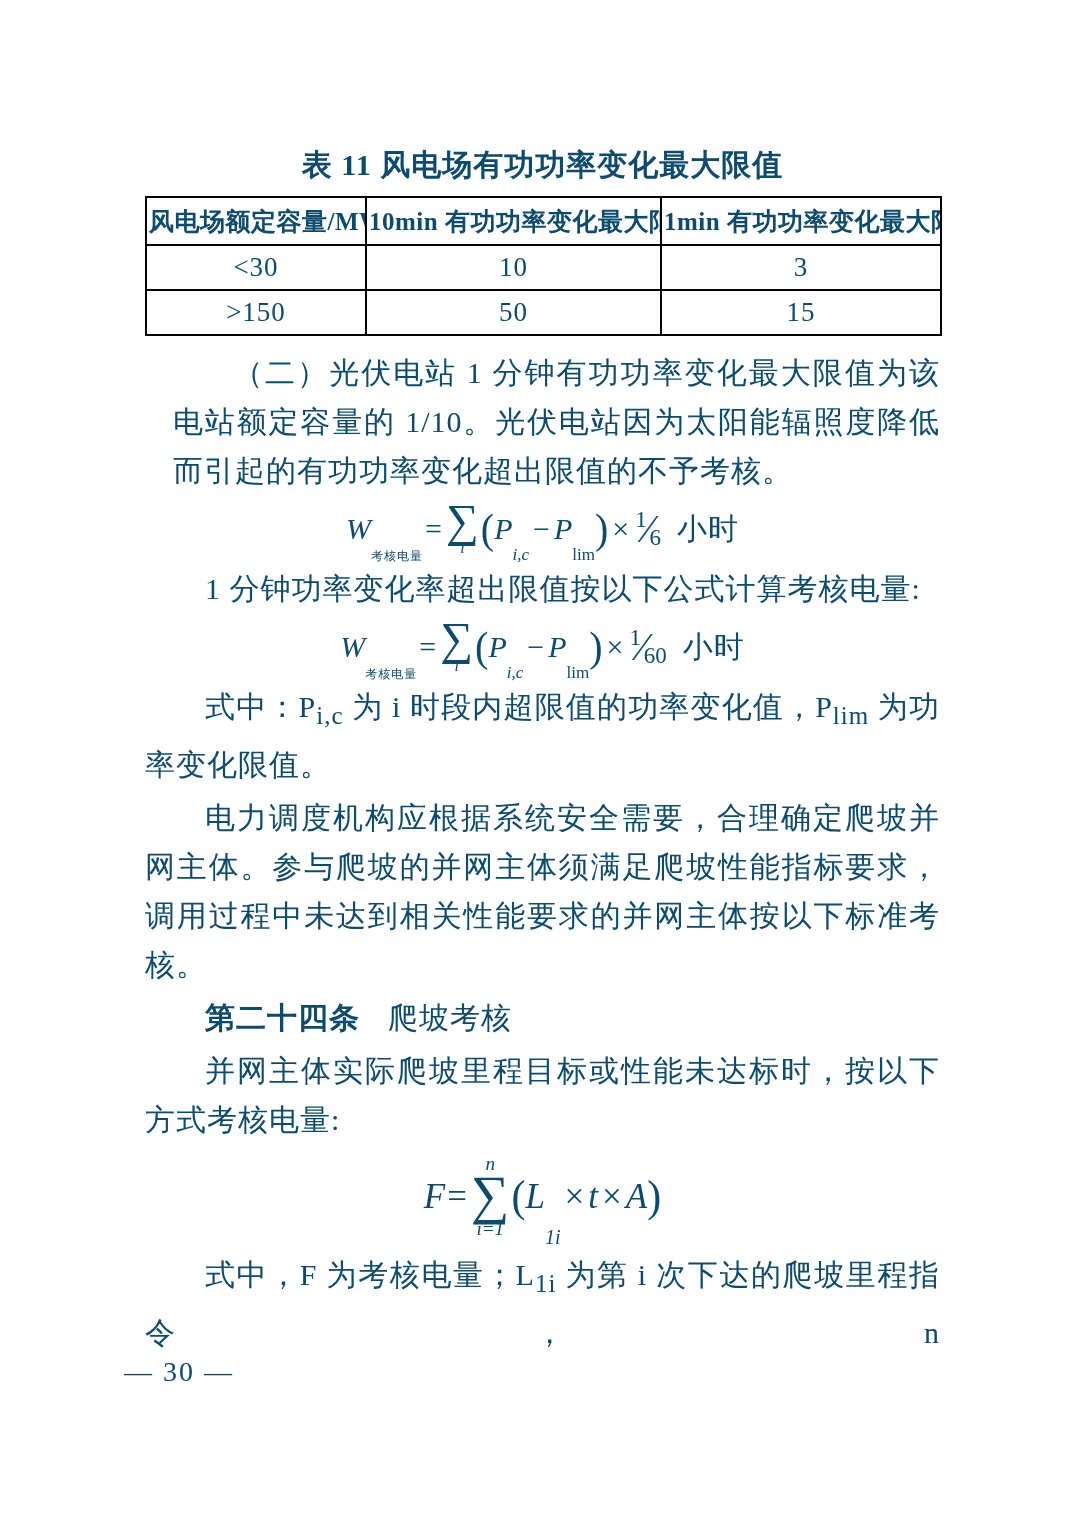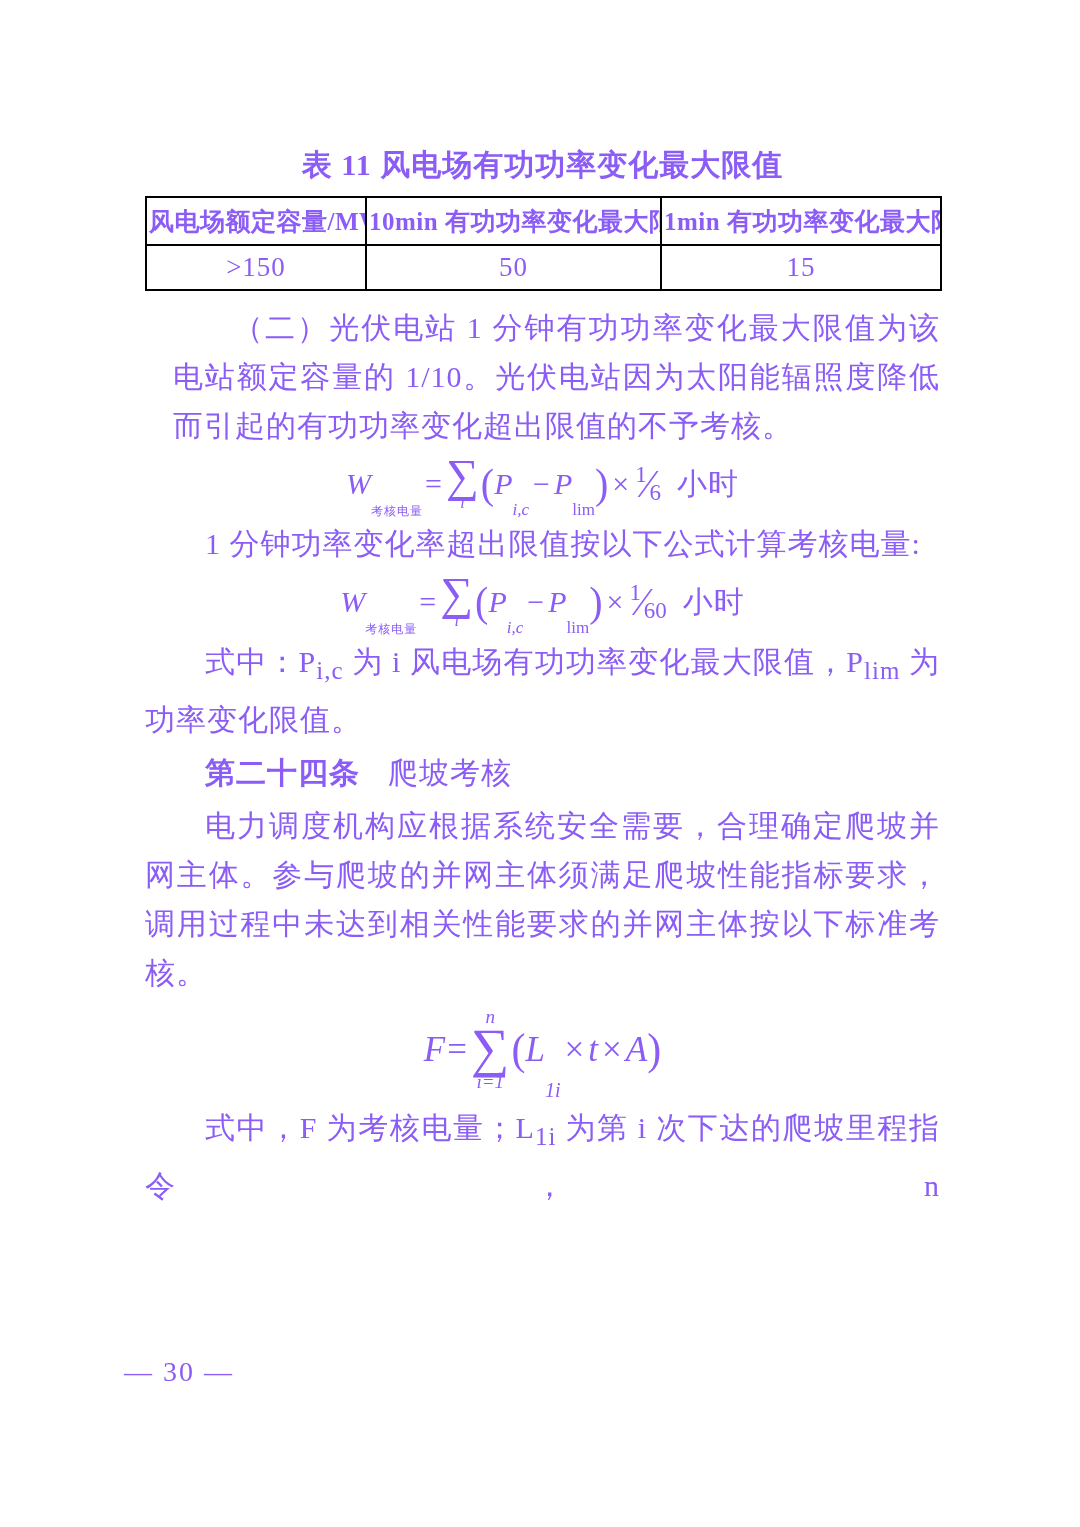--- a/index.html
+++ b/index.html
@@ -1,21 +1,21 @@
 <!DOCTYPE html>
 <html><head>
 <meta charset="utf-8">
 <style>
   html,body { margin:0; padding:0; background:#e8e8e8; }
   .page {
     position:relative;
     width:1080px; height:1527px;
     margin:0 auto;
     background:#ffffff;
-    color:#8b5cf6;
+    color:#0c4a6e;
     font-family:"Liberation Serif","DejaVu Serif",serif;
     overflow:hidden;
   }
   .content {
     position:absolute;
     left:145px; top:146px;
     width:795px;
   }
   .table-title {
     font-size:30px;
@@ -149,20 +149,25 @@
         <col style="width:295px">
         <col style="width:280px">
       </colgroup>
       <tbody>
           <tr>
         <th>风电场额定容量/MW</th>
         <th>10min 有功功率变化最大限值</th>
         <th>1min 有功功率变化最大限值</th>
       </tr>
       <tr>
+        <td>&lt;30</td>
+        <td>10</td>
+        <td>3</td>
+      </tr>
+      <tr>
         <td>&gt;150</td>
         <td>50</td>
         <td>15</td>
       </tr>
     </tbody>
       </table>
 
     <p class="para first">（二）光伏电站 1 分钟有功功率变化最大限值为该电站额定容量的 1/10。光伏电站因为太阳能辐照度降低而引起的有功功率变化超出限值的不予考核。</p>
 
 
@@ -213,27 +218,28 @@
           <span class="mo">×</span>
           <span class="frac">
             <span class="num">1</span>
             <span class="fsl">⁄</span>
             <span class="den">60</span>
           </span>
           <span class="funit">小时</span>
         </span>
     </div>
 
-    <p class="para"><span>式中：P</span><sub>i,c</sub><span> 为 i 风电场有功功率变化最大限值，P</span><sub>lim</sub><span> 为功率变化限值。</span></p>
+    <p class="para"><span>式中：P</span><sub>i,c</sub><span> 为 i 时段内超限值的功率变化值，P</span><sub>lim</sub><span> 为功率变化限值。</span></p>
+
+    <p class="para">电力调度机构应根据系统安全需要，合理确定爬坡并网主体。参与爬坡的并网主体须满足爬坡性能指标要求，调用过程中未达到相关性能要求的并网主体按以下标准考核。</p>
 
     <p class="para"><span class="heading-num">第二十四条</span><span class="heading-title">爬坡考核</span></p>
 
-    <p class="para">电力调度机构应根据系统安全需要，合理确定爬坡并网主体。参与爬坡的并网主体须满足爬坡性能指标要求，调用过程中未达到相关性能要求的并网主体按以下标准考核。</p>
-
-
+
+    <p class="para">并网主体实际爬坡里程目标或性能未达标时，按以下方式考核电量:</p>
 
     <div class="formula ramp">
       <span class="f-row big">
           <span class="mi">F</span>
           <span class="mo eq">=</span>
           <span class="sum">
             <span class="slim">n</span>
             <span class="sigma">∑</span>
             <span class="slim">i=1</span>
           </span>

